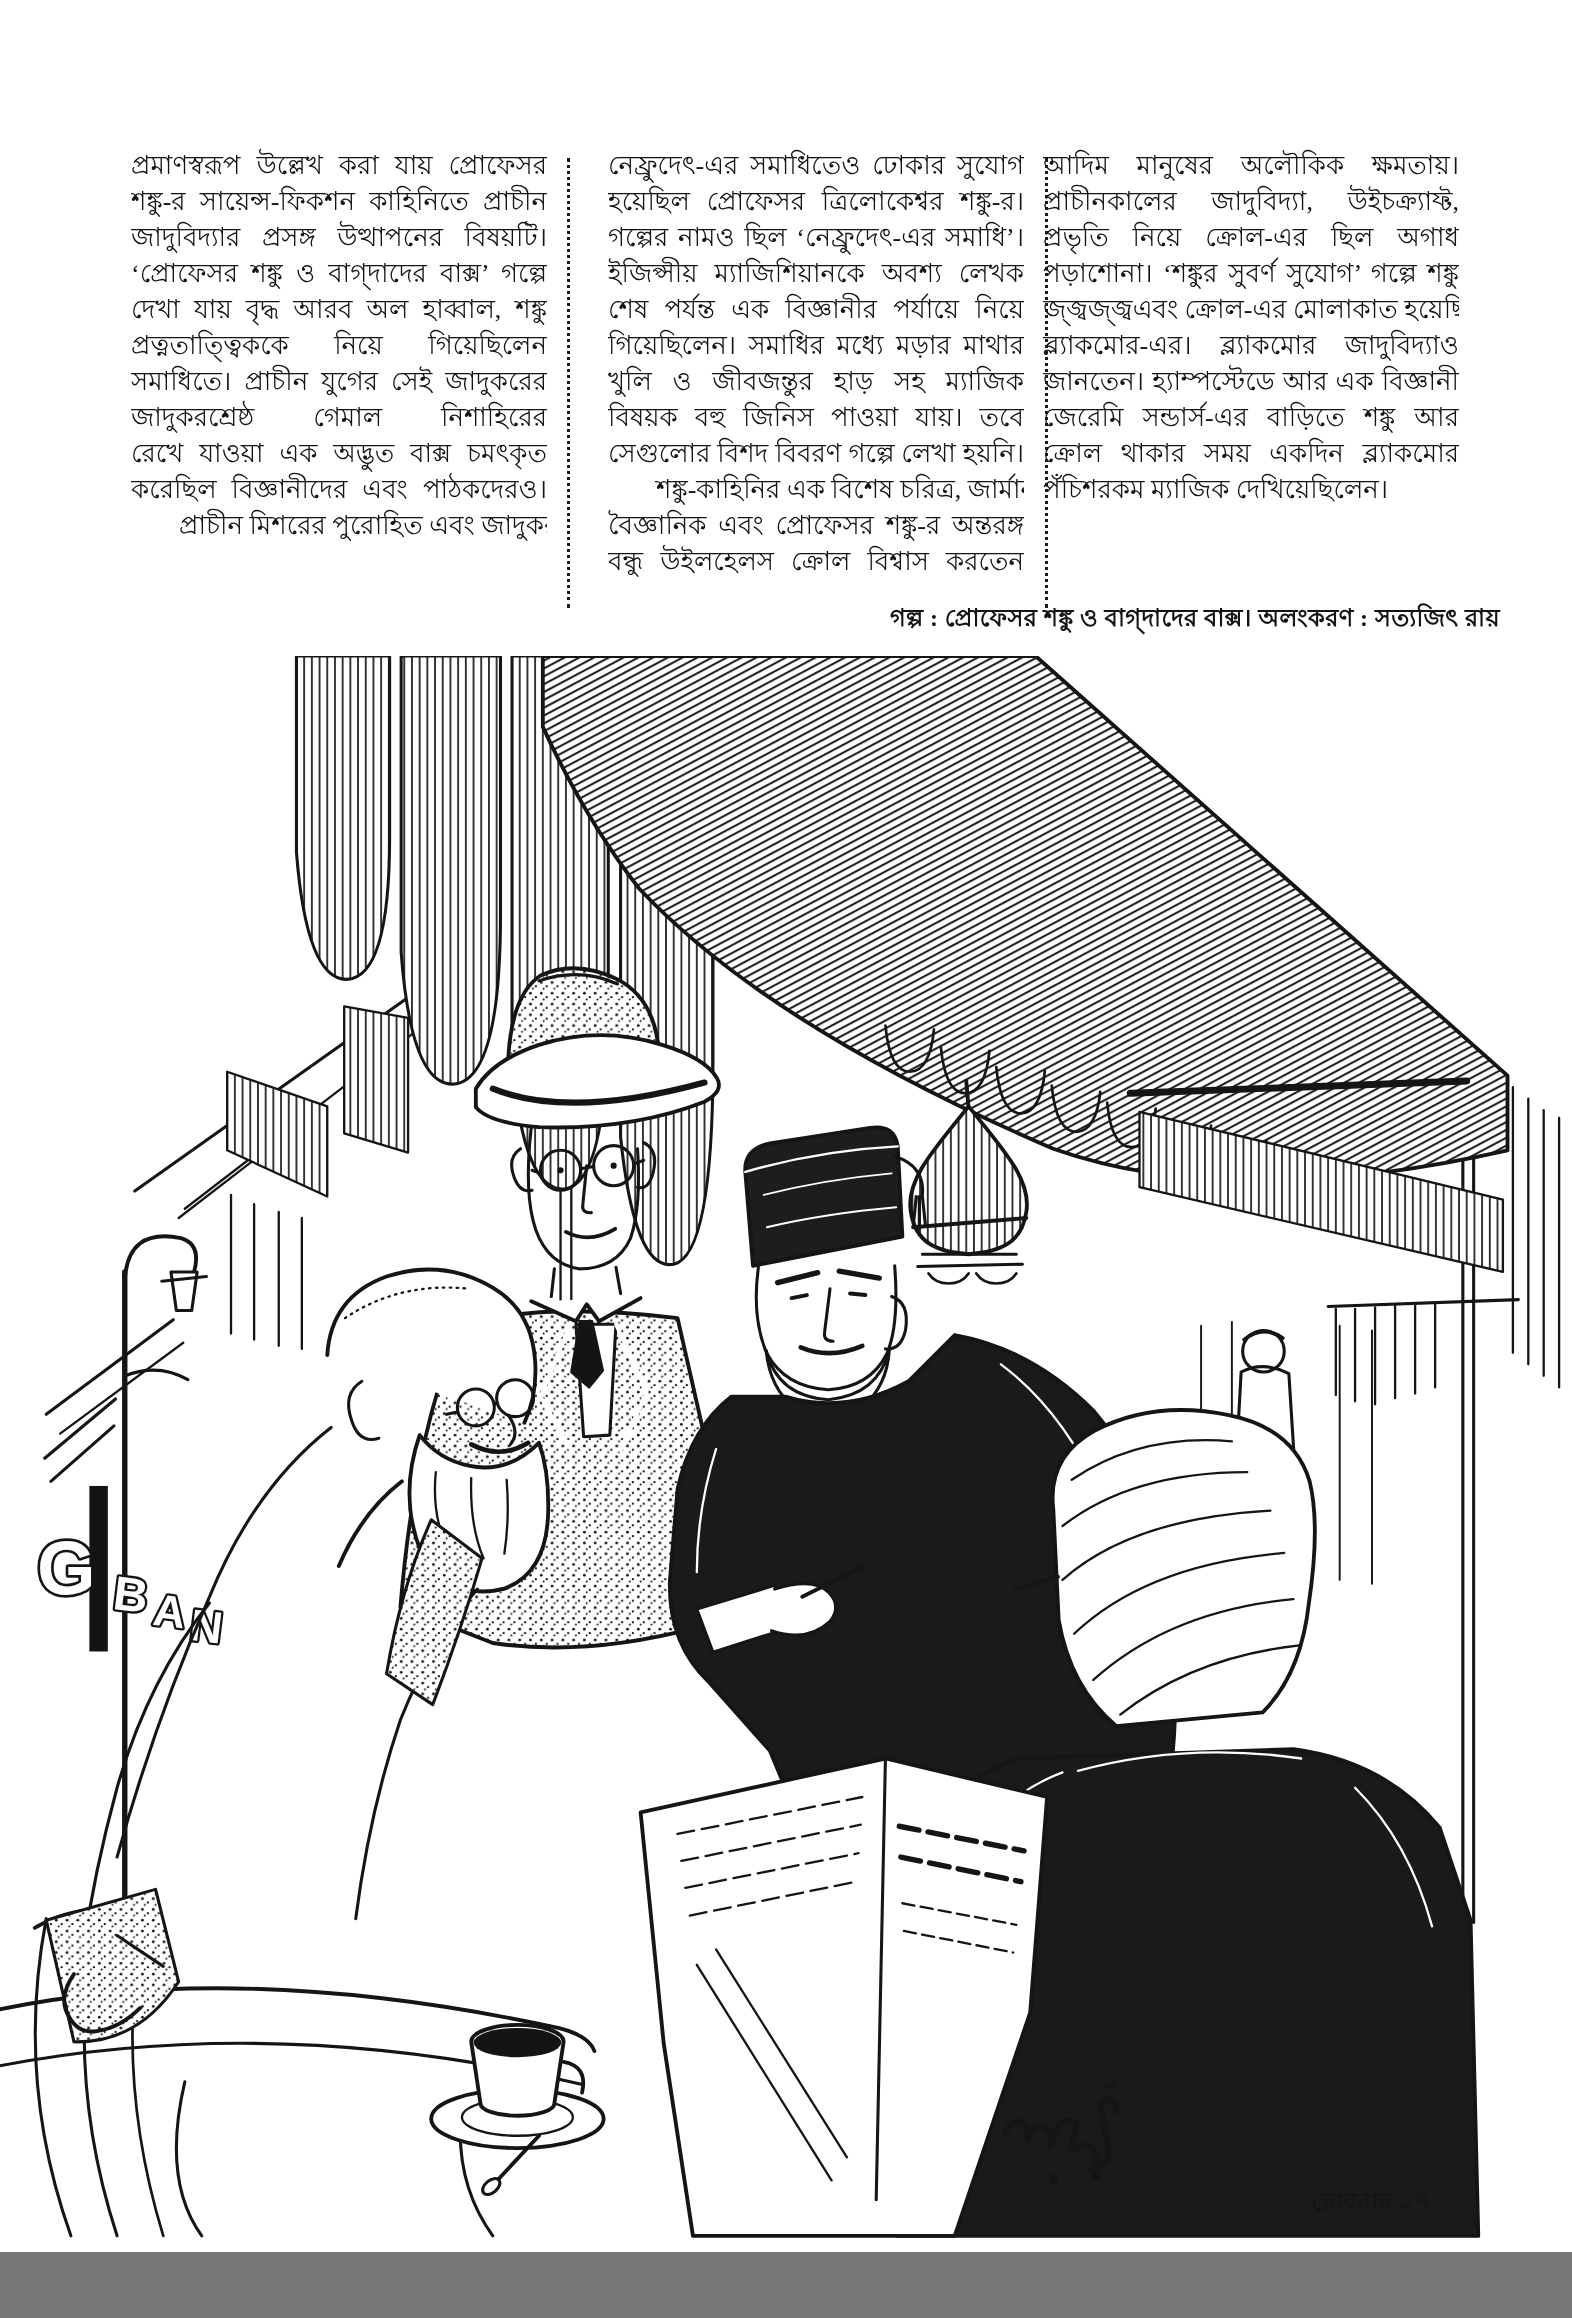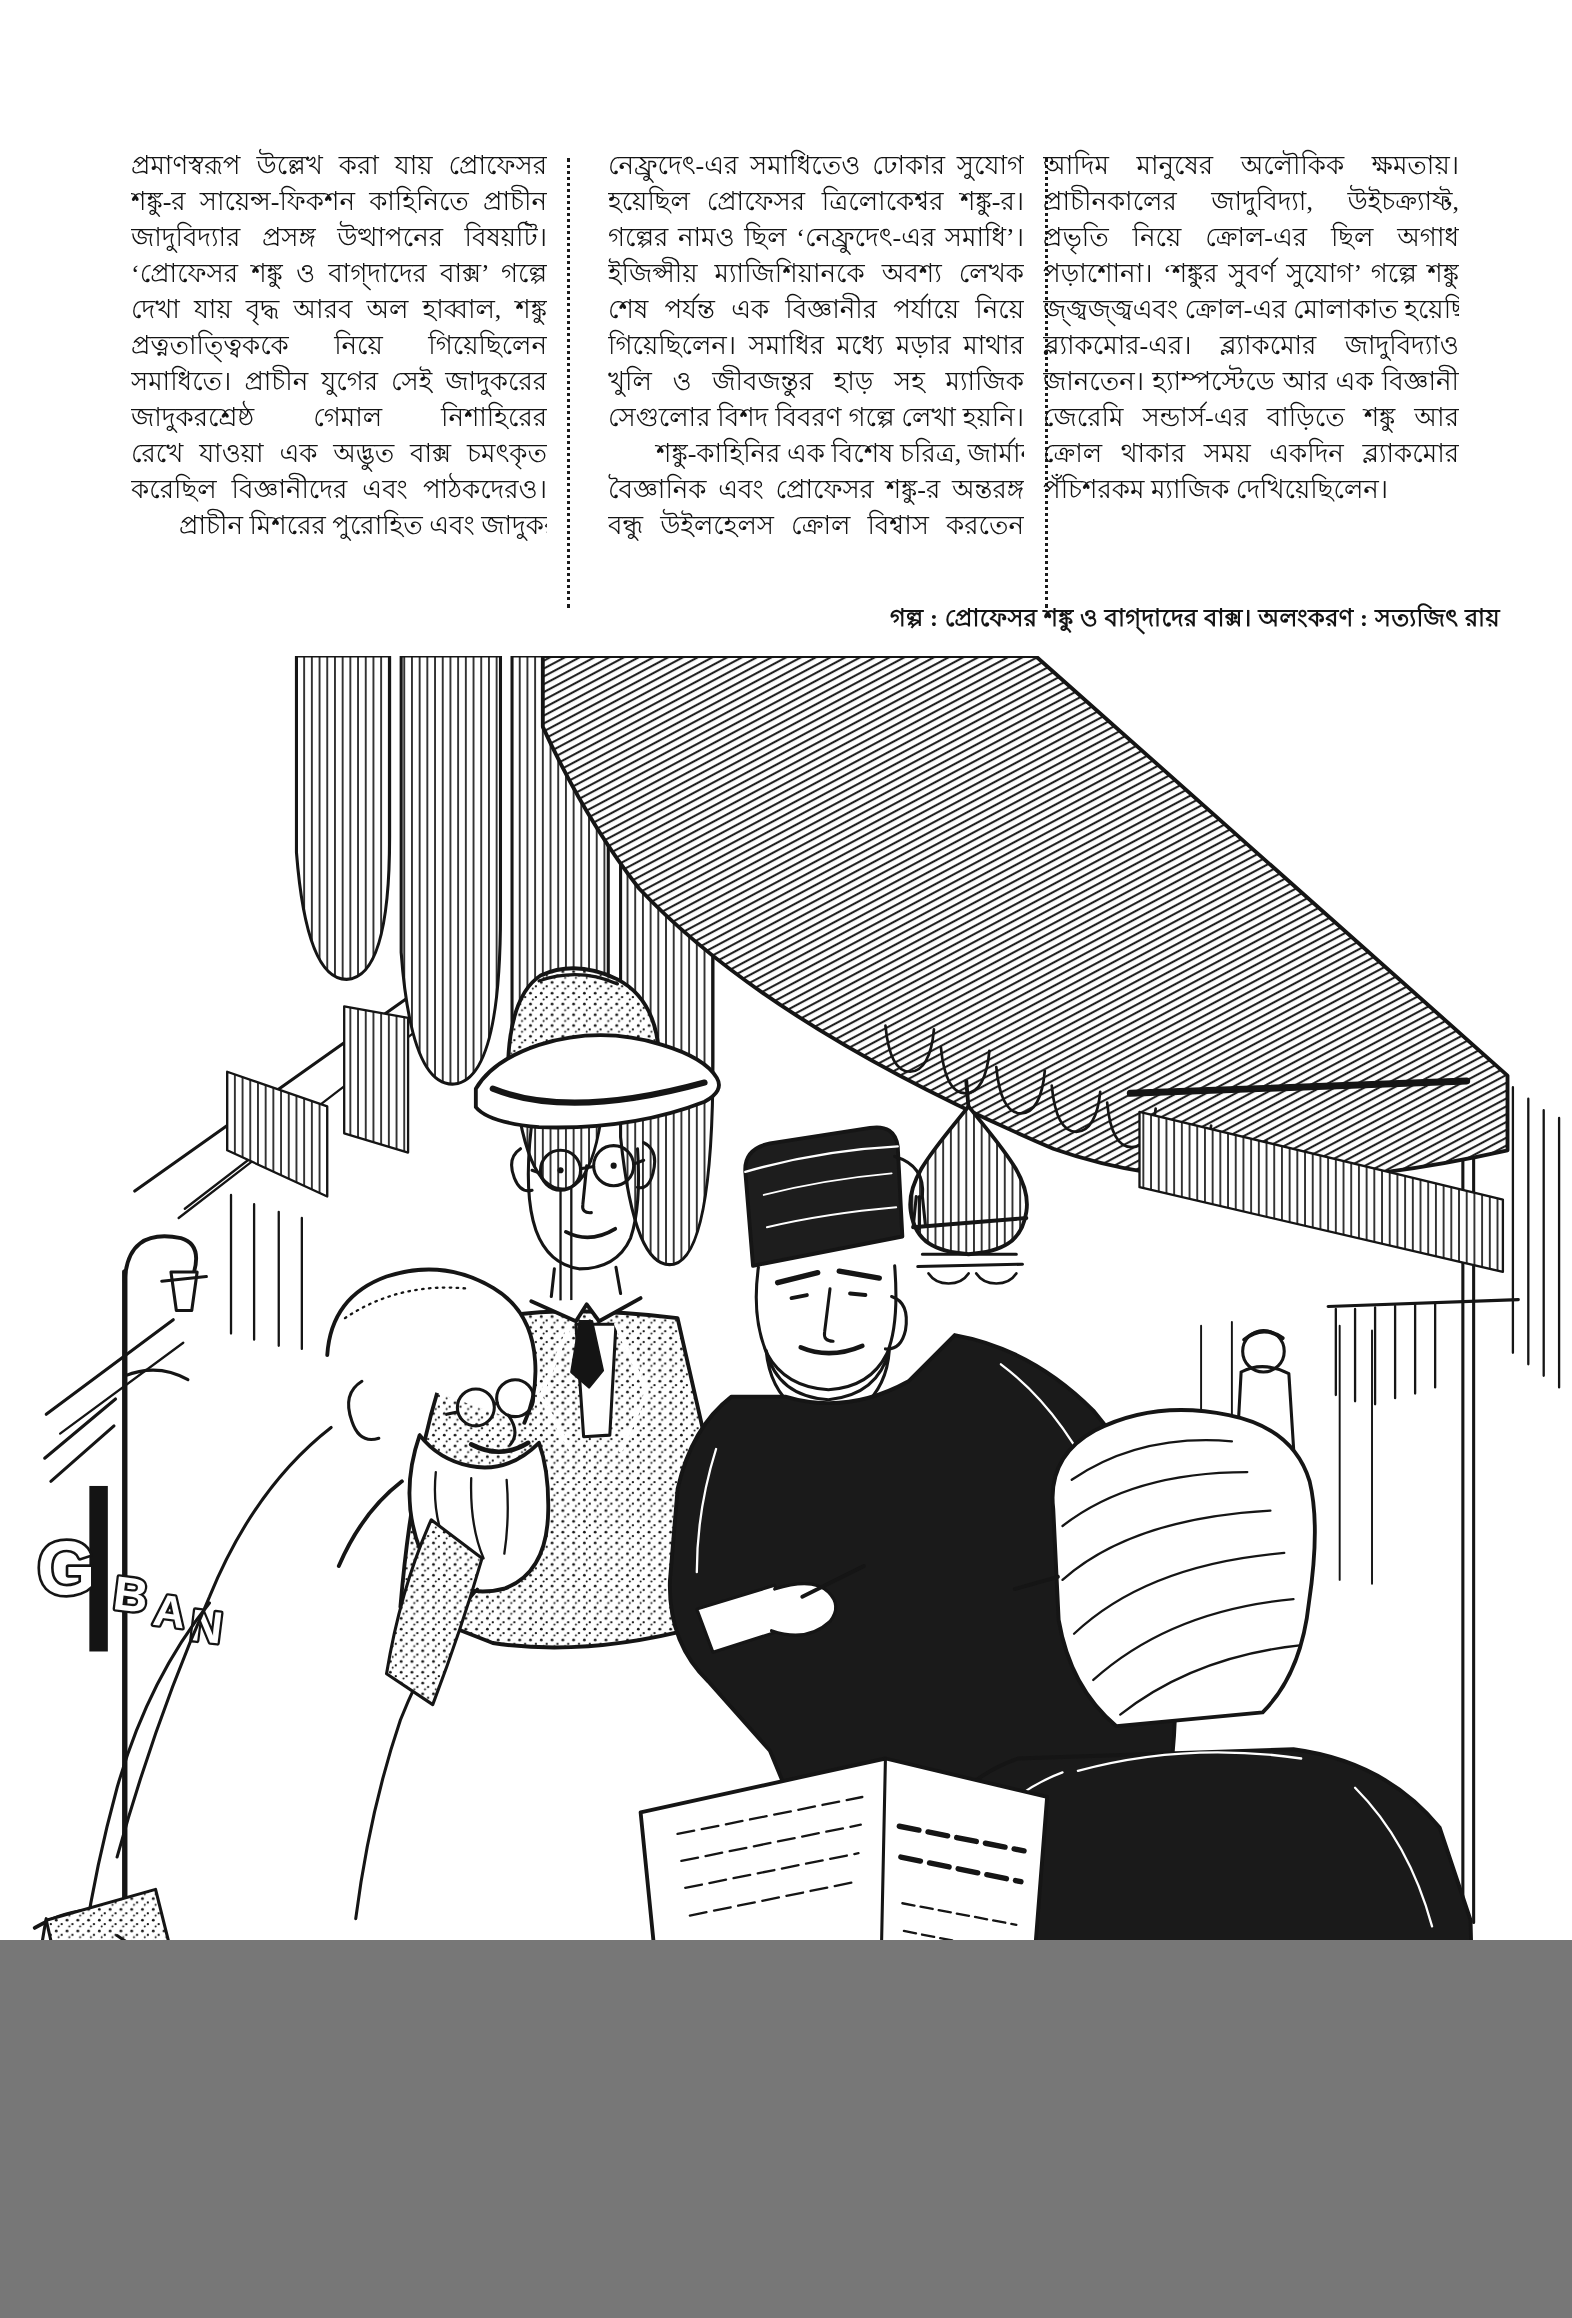--- a/index.html
+++ b/index.html
@@ -1,17 +1,17 @@
 <!DOCTYPE html>
 <html style="font-size:12.3px"><head>
 <meta charset="utf-8">
 <style>
   html,body{margin:0;padding:0;background:#777;}
   #page{
-    position:relative;width:1573px;height:1940px;background:#ffffff;
+    position:relative;width:1573px;height:2252px;background:#ffffff;
     font-family:"Liberation Serif","DejaVu Serif",serif;color:#141414;
     overflow:hidden;margin:0 auto;
   }
   
   .col{position:absolute;top:148px;width:416px;}
   #col1{left:131px;} #col2{left:608px;} #col3{left:1043px;}
   .line{
     height:36px;line-height:36px;font-size:26px;white-space:nowrap;
     text-align:justify;text-align-last:justify;overflow:hidden;
   }
@@ -54,20 +54,21 @@
     </div>
   <div class="rule" id="rule1"></div>
   <div class="col" id="col2">
       <div class="line">নেফ্রুদেৎ-এর সমাধিতেও ঢোকার সুযোগ</div>
       <div class="line">হয়েছিল প্রোফেসর ত্রিলোকেশ্বর শঙ্কু-র।</div>
       <div class="line">গল্পের নামও ছিল ‘নেফ্রুদেৎ-এর সমাধি’।</div>
       <div class="line">ইজিপ্সীয় ম্যাজিশিয়ানকে অবশ্য লেখক</div>
       <div class="line">শেষ পর্যন্ত এক বিজ্ঞানীর পর্যায়ে নিয়ে</div>
       <div class="line">গিয়েছিলেন। সমাধির মধ্যে মড়ার মাথার</div>
       <div class="line">খুলি ও জীবজন্তুর হাড় সহ ম্যাজিক</div>
+      <div class="line">বিষয়ক বহু জিনিস পাওয়া যায়। তবে</div>
       <div class="line">সেগুলোর বিশদ বিবরণ গল্পে লেখা হয়নি।</div>
       <div class="line indent">শঙ্কু-কাহিনির এক বিশেষ চরিত্র, জার্মান</div>
       <div class="line">বৈজ্ঞানিক এবং প্রোফেসর শঙ্কু-র অন্তরঙ্গ</div>
       <div class="line">বন্ধু উইলহেলস ক্রোল বিশ্বাস করতেন</div>
     </div>
   <div class="rule" id="rule2"></div>
   <div class="col" id="col3">
       <div class="line">আদিম মানুষের অলৌকিক ক্ষমতায়।</div>
       <div class="line">প্রাচীনকালের জাদুবিদ্যা, উইচক্র্যাফ্ট,</div>
       <div class="line">প্রভৃতি নিয়ে ক্রোল-এর ছিল অগাধ</div>

